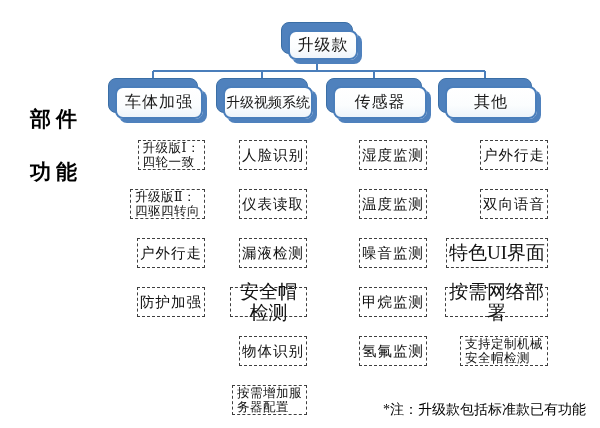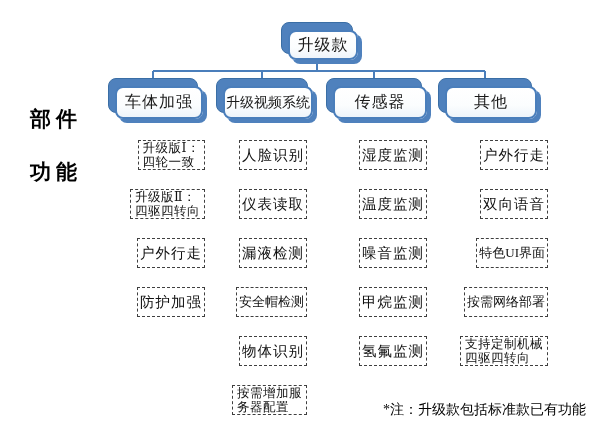--- a/index.html
+++ b/index.html
@@ -42,21 +42,21 @@
     border:1px dashed #3f3f3f;background:#ffffff;
     display:flex;align-items:center;justify-content:center;
     text-align:center;font-size:14.5px;color:#111;
     letter-spacing:1px;white-space:pre-line;line-height:1.12;
     padding:0 2px;
   }
   .dash.wrap{
     font-size:12.5px;justify-content:flex-start;
     text-align:left;padding:0 4px;letter-spacing:0.5px;
   }
-  .dash.tight{font-size:13px;letter-spacing:0;}
+  .dash.tight{font-size:19px;letter-spacing:0;}
   
   .side-label{
     position:absolute;left:30px;z-index:1;
     font-weight:bold;font-size:21px;color:#000;letter-spacing:5px;margin-top:20px;
   }
   .footnote{
     position:absolute;z-index:1;
     font-weight:normal;font-size:14px;color:#000;
     white-space:nowrap;
   }
@@ -128,18 +128,18 @@
     <div class="dash">甲烷监测</div>
     <div class="dash">氢氟监测</div>
   </div>
 
   <div class="stack" style="left:445px;top:140px;width:103px">
     <div class="dash">户外行走</div>
     <div class="dash">双向语音</div>
     <div class="dash tight">特色UI界面</div>
     <div class="dash tight">按需网络部署</div>
     <div class="dash wrap">支持定制机械
-四驱四转向</div>
+安全帽检测</div>
   </div>
 
   <div class="footnote" style="left:383px;top:401px">*注：升级款包括标准款已有功能</div>
 
 </div>
 
 </body></html>

